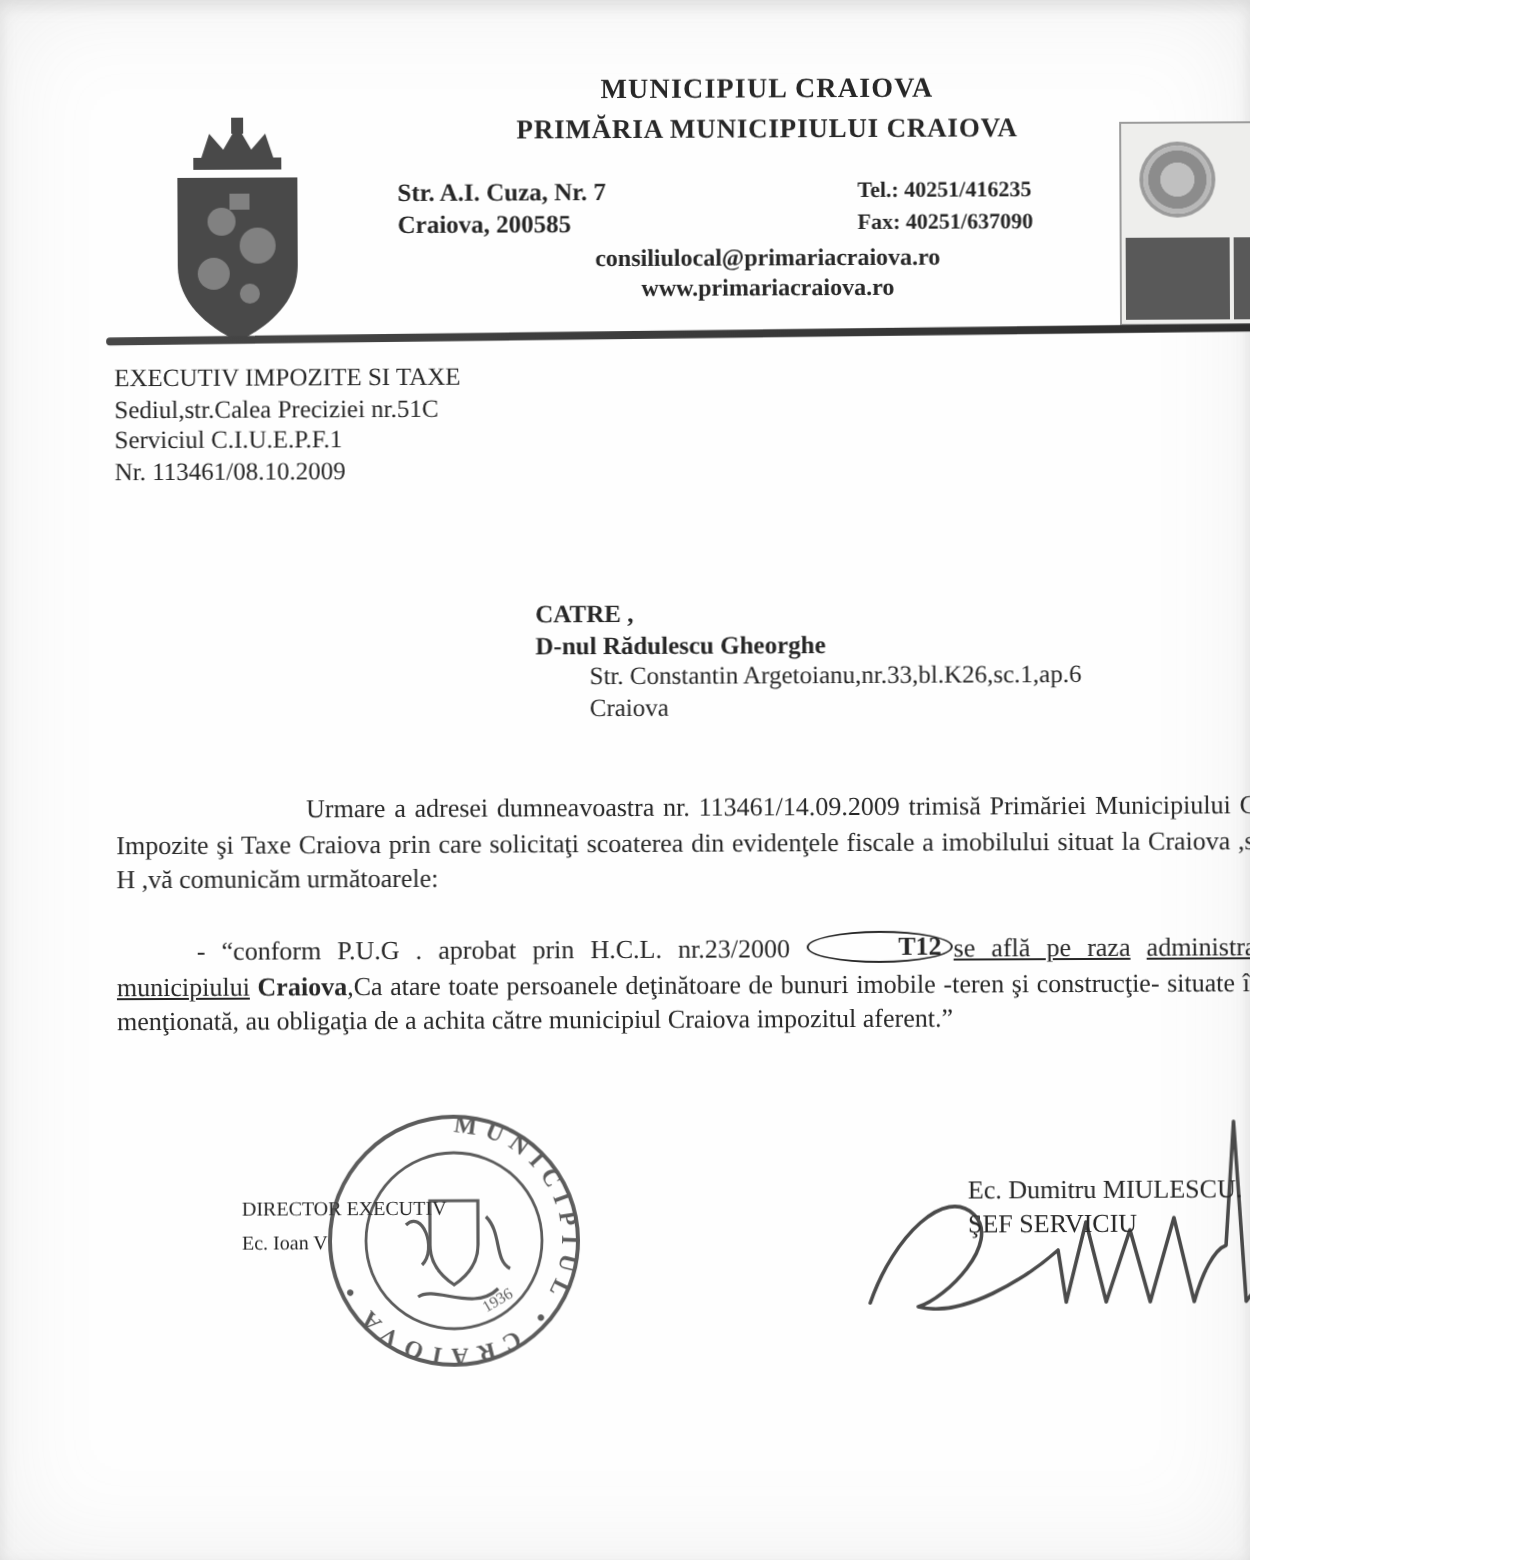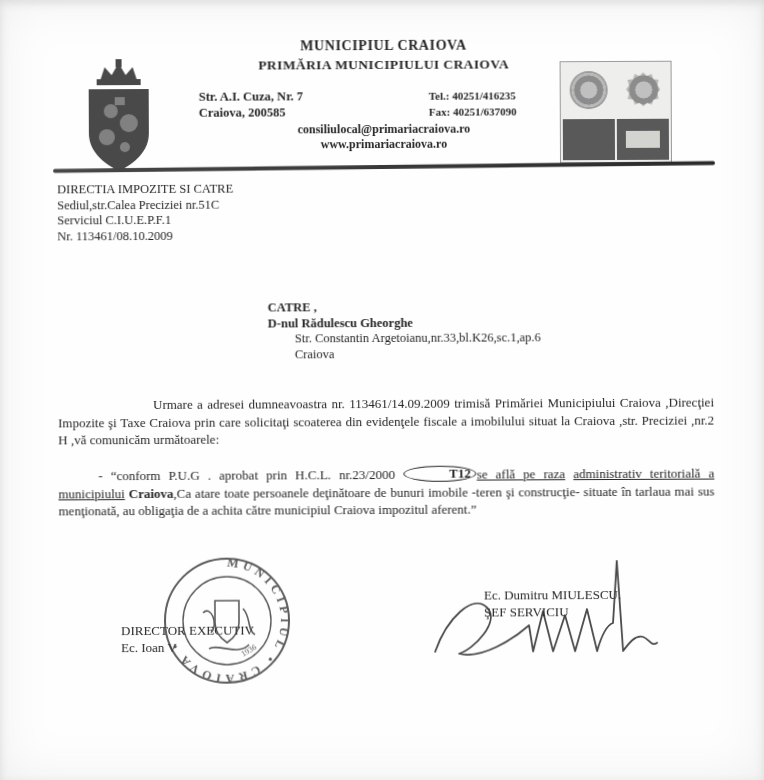--- a/index.html
+++ b/index.html
@@ -1,21 +1,22 @@
 <!DOCTYPE html>
 <html><head>
 <meta charset="utf-8">
 <style>
   html,body{margin:0;padding:0;background:#fff;}
   .page{
-    position:relative;width:764px;height:780px;overflow:hidden;
+    position:relative;width:607px;height:780px;overflow:hidden;
     background:#fefefe;
     box-shadow:inset 0 0 50px rgba(120,120,120,.12), inset 0 3px 8px rgba(150,150,150,.25);
     font-family:"Liberation Serif","DejaVu Serif",serif;
     color:#2b2b2b;
+    padding-left:18px;
   }
   .scan{position:absolute;inset:0;filter:blur(.35px) contrast(1.05);transform:rotate(-.25deg);}
   .b{font-weight:bold;}
   
   .arms{position:absolute;left:68px;top:58px;width:104px;height:118px;}
   .hdr-center{position:absolute;left:170px;top:38px;width:430px;text-align:center;}
   .hdr-title1{font-size:14px;font-weight:bold;letter-spacing:.6px;}
   .hdr-title2{font-size:13.5px;font-weight:bold;letter-spacing:.4px;margin-top:3px;}
   .hdr-addr{position:absolute;left:200px;top:88px;font-size:12.5px;font-weight:bold;line-height:16px;}
   .hdr-telfax{position:absolute;left:430px;top:88px;font-size:11px;font-weight:bold;line-height:16px;}
@@ -36,21 +37,21 @@
   
   .rcpt{position:absolute;left:268px;top:300px;font-size:12.5px;line-height:15.5px;}
   .rcpt .l2{font-weight:bold;}
   .rcpt .l3,.rcpt .l4{margin-left:27px;}
   
   .body1{position:absolute;left:58px;top:382px;width:656px;font-size:13px;line-height:17.5px;text-align:justify;text-indent:95px;}
   .body2{position:absolute;left:58px;top:453px;width:656px;font-size:13px;line-height:17.5px;text-align:justify;text-indent:40px;}
   .u{text-decoration:underline;}
   .circled{display:inline-block;border:1.6px solid #2b2b2b;border-radius:50%;padding:0 5px 1px 5px;font-weight:bold;line-height:13px;transform:translateY(-1px);}
   
-  .sig-left{position:absolute;left:120px;top:596px;font-size:13px;line-height:17px;margin-top:25px;}
+  .sig-left{position:absolute;left:120px;top:596px;font-size:10px;line-height:17px;}
   .sig-right{position:absolute;left:483px;top:587px;font-size:13px;line-height:17px;}
   .stamp{position:absolute;left:158px;top:552px;width:136px;height:136px;opacity:.82;}
   .handsig{position:absolute;left:428px;top:552px;width:240px;height:135px;opacity:.85;}
 </style>
 </head>
 <body>
 
 <div class="page">
   <div class="scan">
 
@@ -95,21 +96,21 @@
         <div class="cert-band"></div>
         <div class="cert-band">
             <span class="lite"></span>
           </div>
       </div>
     </div>
 
     <div class="divider"></div>
 
     <div class="dept">
-      <div>DIRECTIA IMPOZITE SI CATRE</div>
+      <div>EXECUTIV IMPOZITE SI TAXE</div>
       <div>Sediul,str.Calea Preciziei nr.51C</div>
       <div>Serviciul C.I.U.E.P.F.1</div>
       <div>Nr. 113461/08.10.2009</div>
     </div>
 
     <div class="rcpt">
       <div class="b">CATRE ,</div>
       <div class="l2">D-nul Rădulescu Gheorghe</div>
       <div class="l3">Str. Constantin Argetoianu,nr.33,bl.K26,sc.1,ap.6</div>
       <div class="l4">Craiova</div>

